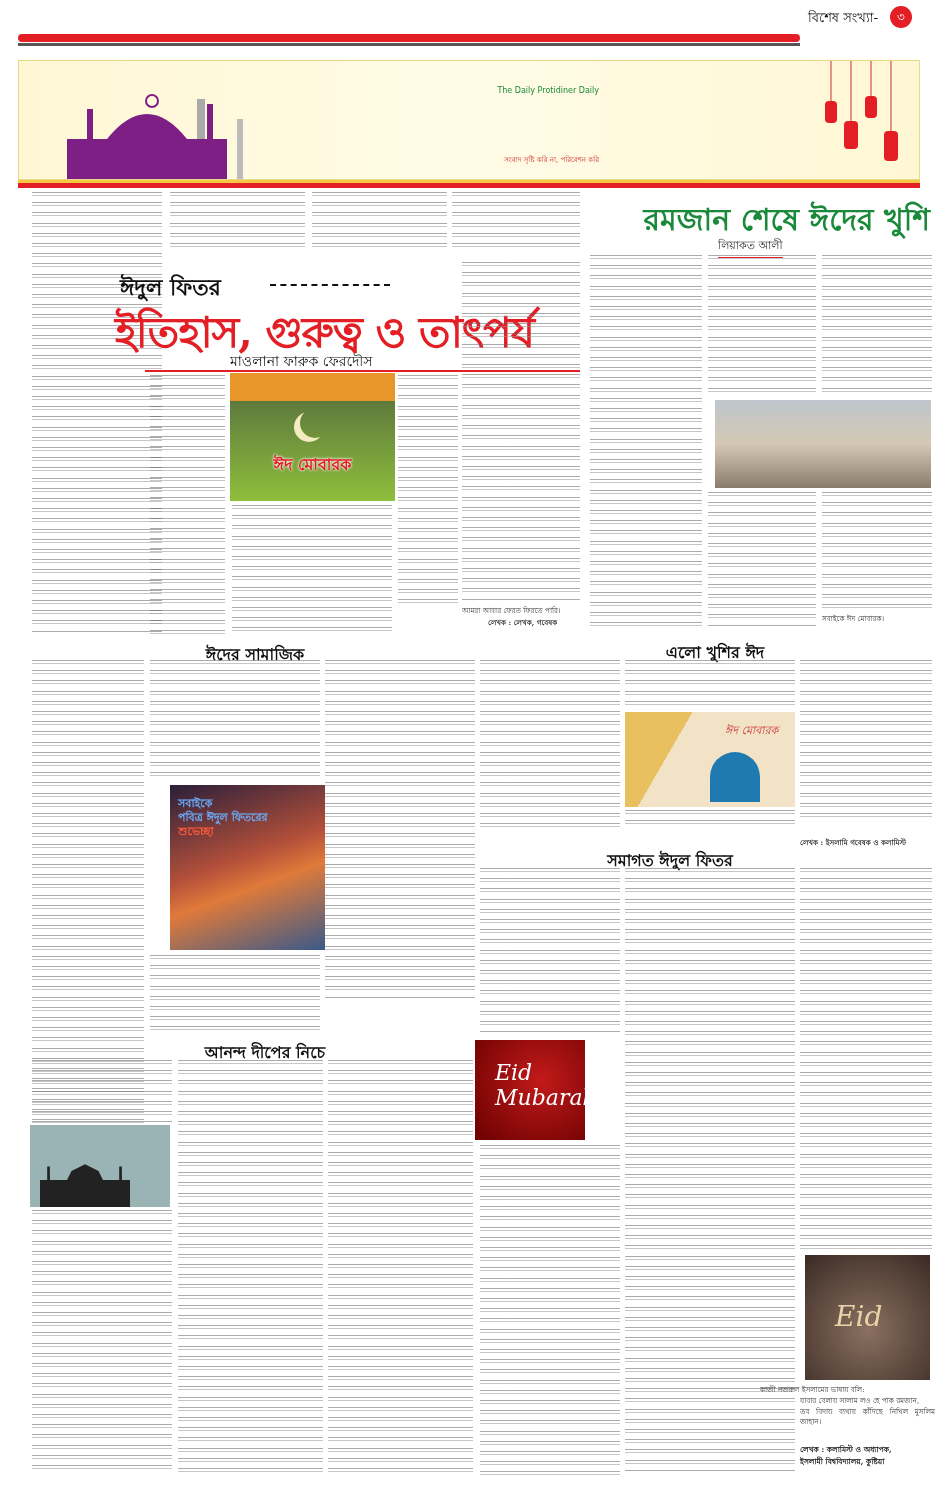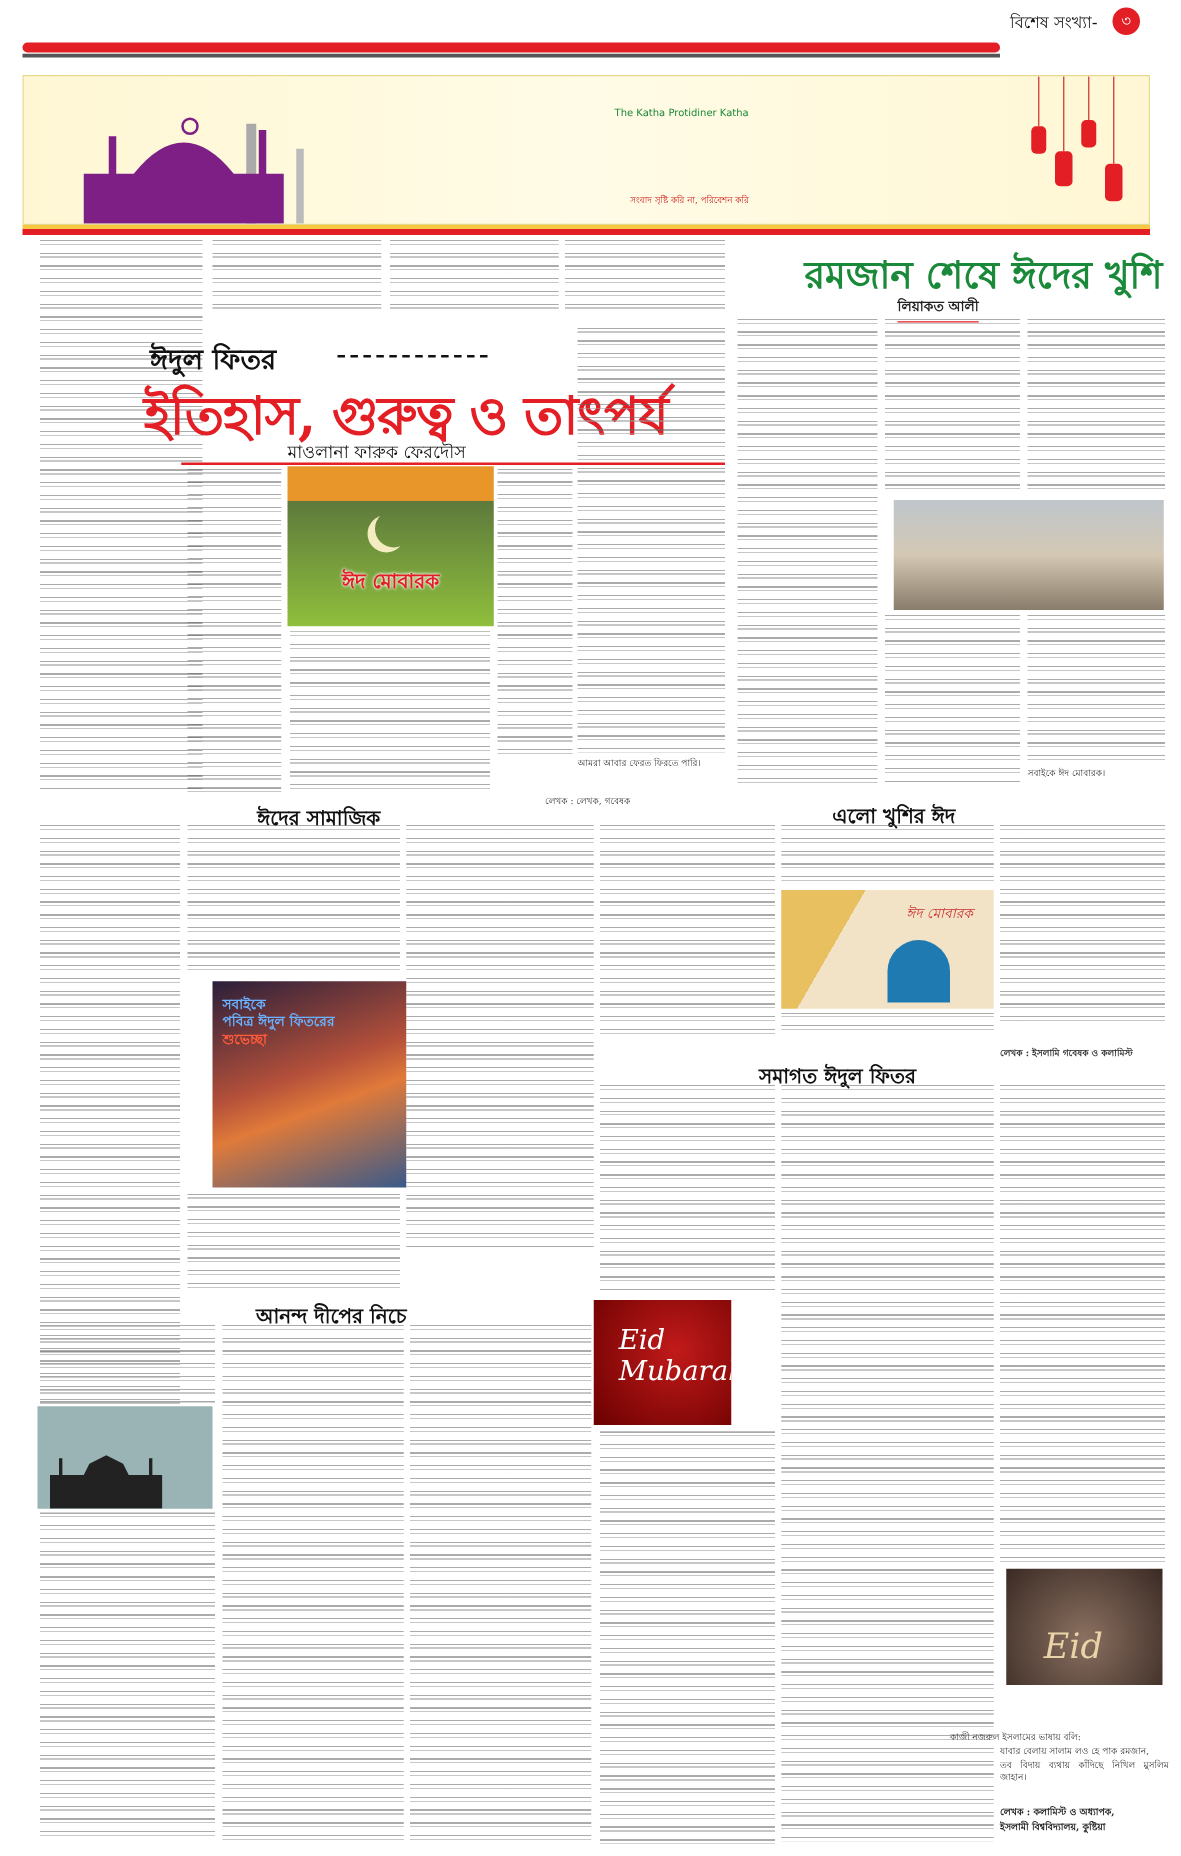--- a/index.html
+++ b/index.html
@@ -38,21 +38,21 @@
   .img-greeting { left: 170px; top: 785px; width: 155px; height: 165px; background: linear-gradient(160deg, #2a1f3a 0, #b4503a 45%, #e07a3a 60%, #3a5a8a 100%); }
   .img-greeting .txt { position: absolute; left: 8px; top: 12px; font-size: 11px; line-height: 14px; color: #6ab0ff; font-weight: bold; }
   .img-greeting .txt .r { color: #ff5a3a; }
   .img-eid-card { left: 625px; top: 712px; width: 170px; height: 95px; background: linear-gradient(120deg, #e8c060 0 30%, #f2e2c6 30%); }
   .img-eid-card .dome { position: absolute; left: 85px; top: 40px; width: 50px; height: 50px; border-radius: 50% 50% 0 0; background: #1e7ab0; }
   .img-eid-card .txt { position: absolute; left: 100px; top: 10px; font-size: 11px; color: #c33; font-style: italic; }
   .img-eid-red { left: 475px; top: 1040px; width: 110px; height: 100px; background: radial-gradient(circle at 60% 40%, #c21a1a, #6a0000); }
   .img-eid-red .txt { position: absolute; left: 20px; top: 20px; font-size: 22px; color: #fff; font-style: italic; font-family: "DejaVu Serif", serif; }
   .img-silhouette { left: 30px; top: 1125px; width: 140px; height: 82px; background: #9ab4b6; }
   .img-silhouette .sil { position: absolute; left: 10px; bottom: 0; width: 90px; height: 45px; background: #222; clip-path: polygon(0 100%,0 40%,8% 40%,8% 10%,11% 10%,11% 40%,30% 40%,35% 20%,50% 5%,65% 20%,70% 40%,88% 40%,88% 10%,91% 10%,91% 40%,100% 40%,100% 100%); }
-  .img-eid-gold { left: 805px; top: 1255px; width: 125px; height: 93px; background: radial-gradient(circle at 50% 60%, #8a7060, #3a2a24); }
+  .img-eid-gold { left: 805px; top: 1255px; width: 125px; height: 125px; background: radial-gradient(circle at 50% 60%, #8a7060, #3a2a24); }
   .img-eid-gold .txt { position: absolute; left: 30px; top: 45px; font-size: 28px; color: #e8d4a8; font-style: italic; }
   .footnote { position: absolute; font-size: 7.5px; line-height: 11px; color: #222; font-weight: bold; margin-top: 12px; }
 </style>
 </head>
 <body>
 
 <div class="topbar">
   <div class="red"></div>
     <div class="grey"></div>
 </div>
@@ -60,21 +60,21 @@
 <div class="page-num">৩</div>
 
 <div class="banner">
   <svg class="mosque-purple" viewBox="0 0 260 100">
     <rect x="150" y="20" width="8" height="80" fill="#aaa"></rect>
     <rect x="190" y="40" width="6" height="60" fill="#bbb"></rect>
     <path d="M20 100 V60 H40 V30 h6 v30 H60 Q100 10 140 60 H160 V25 h6 V60 H180 V100 Z" fill="#7e1f86"></path>
     <circle cx="105" cy="22" r="6" fill="none" stroke="#7e1f86" stroke-width="2"></circle>
   </svg>
   <div class="masthead">
-    <span class="en">The Katha Protidiner Katha</span>
+    <span class="en">The Daily Protidiner Daily</span>
     <span class="tag">সংবাদ সৃষ্টি করি না, পরিবেশন করি</span>
   </div>
   <svg class="lanterns" viewBox="0 0 110 120">
     <line x1="22" y1="0" x2="22" y2="40" stroke="#c33"></line>
       <rect x="16" y="40" width="12" height="22" rx="4" fill="#e31e24"></rect>
     <line x1="42" y1="0" x2="42" y2="60" stroke="#c33"></line>
       <rect x="35" y="60" width="14" height="28" rx="4" fill="#e31e24"></rect>
     <line x1="62" y1="0" x2="62" y2="35" stroke="#c33"></line>
       <rect x="56" y="35" width="12" height="22" rx="4" fill="#e31e24"></rect>
     <line x1="82" y1="0" x2="82" y2="70" stroke="#c33"></line>
@@ -96,24 +96,24 @@
 
 <div class="col-text lines" style="left:150px;top:375px;width:75px;height:260px;"></div>
 <div class="img img-mubarak">
   <div class="moon"></div>
   <div class="txt">ঈদ মোবারক</div>
 </div>
 <div class="col-text lines" style="left:232px;top:505px;width:160px;height:130px;"></div>
 <div class="col-text lines" style="left:398px;top:375px;width:60px;height:230px;"></div>
 <div class="col-text lines" style="left:462px;top:262px;width:118px;height:340px;"></div>
 <div class="col-text" style="left:462px;top:606px;width:118px;">আমরা আবার ফেরত ফিরতে পারি।</div>
-<div class="col-text" style="left:436px;top:618px;width:118px;font-weight:normal;margin-top:18px;">লেখক : লেখক, গবেষক</div>
+<div class="col-text" style="left:488px;top:618px;width:118px;font-weight:bold;">লেখক : লেখক, গবেষক</div>
 
 <div class="head-green">রমজান শেষে ঈদের খুশি</div>
-<div class="byline" style="left:718px;top:237px;font-weight:bold;">লিয়াকত আলী</div>
+<div class="byline" style="left:718px;top:237px;">লিয়াকত আলী</div>
 <div class="col-text lines" style="left:590px;top:255px;width:112px;height:375px;"></div>
 <div class="col-text lines" style="left:708px;top:255px;width:108px;height:140px;"></div>
 <div class="col-text lines" style="left:822px;top:255px;width:110px;height:140px;"></div>
 <div class="img img-mosque-crowd"></div>
 <div class="col-text lines" style="left:708px;top:492px;width:108px;height:135px;"></div>
 <div class="col-text lines" style="left:822px;top:492px;width:110px;height:122px;"></div>
 <div class="col-text" style="left:822px;top:614px;width:110px;">সবাইকে ঈদ মোবারক।</div>
 
 <div class="subhead" style="left:180px;top:642px;width:150px;">ঈদের সামাজিক</div>
 <div class="col-text lines" style="left:32px;top:660px;width:112px;height:480px;"></div>

